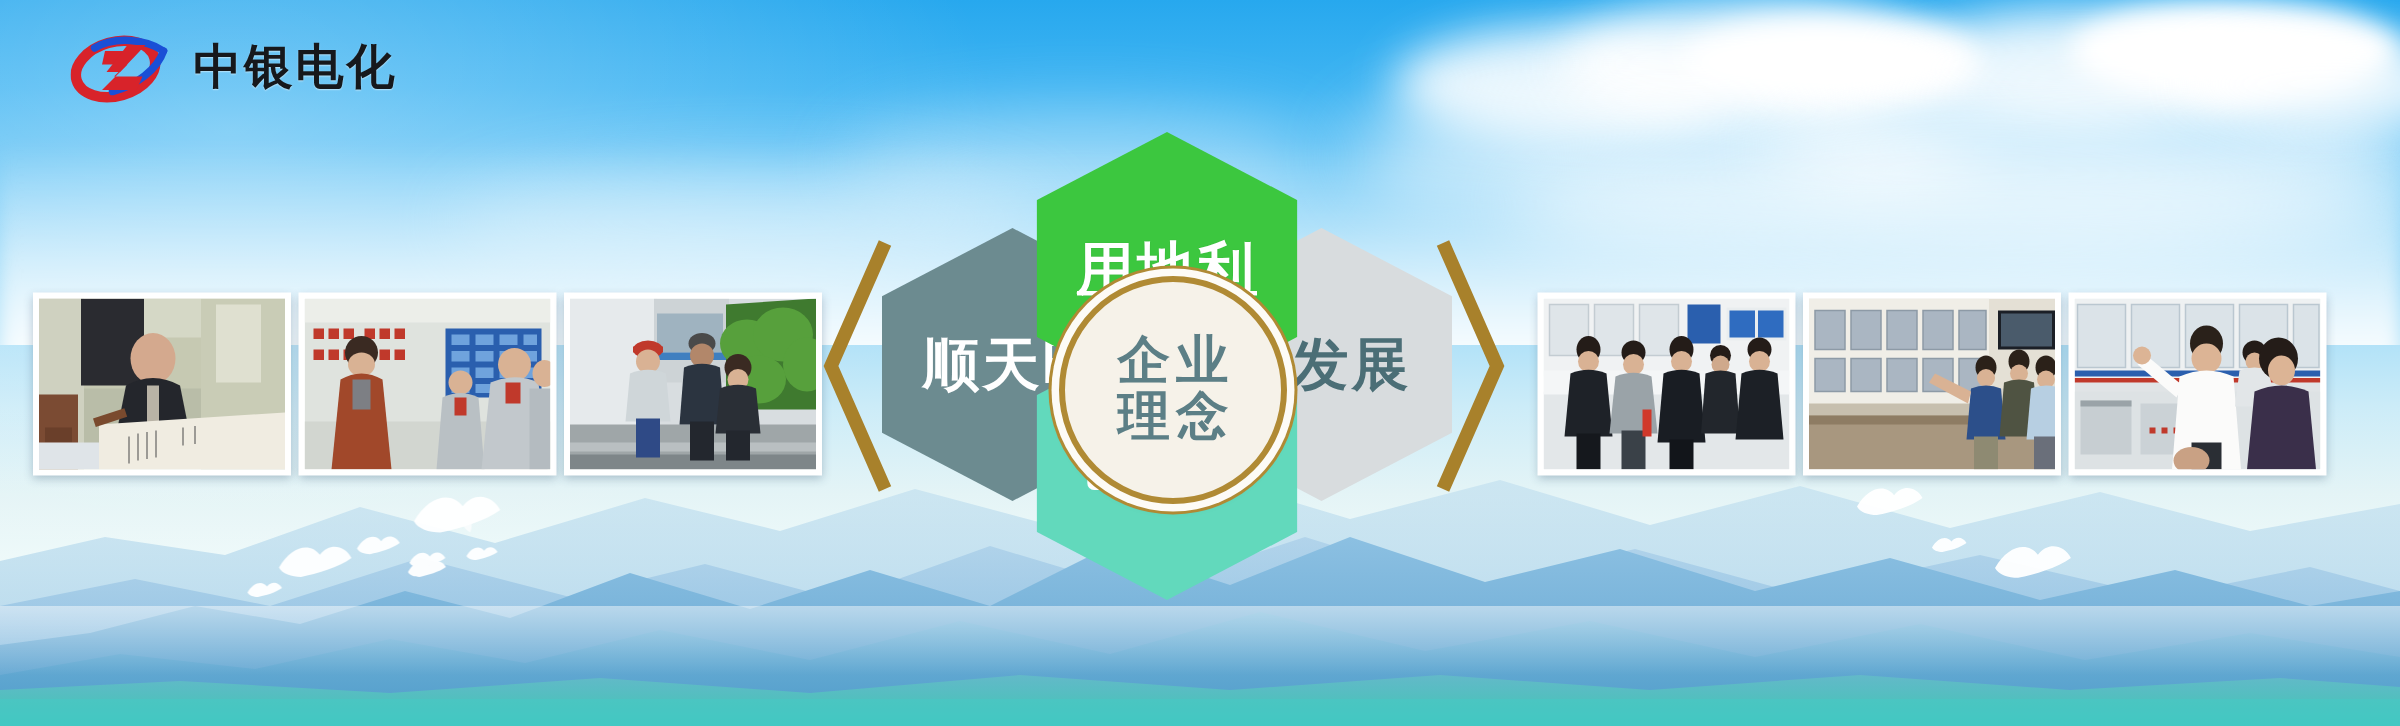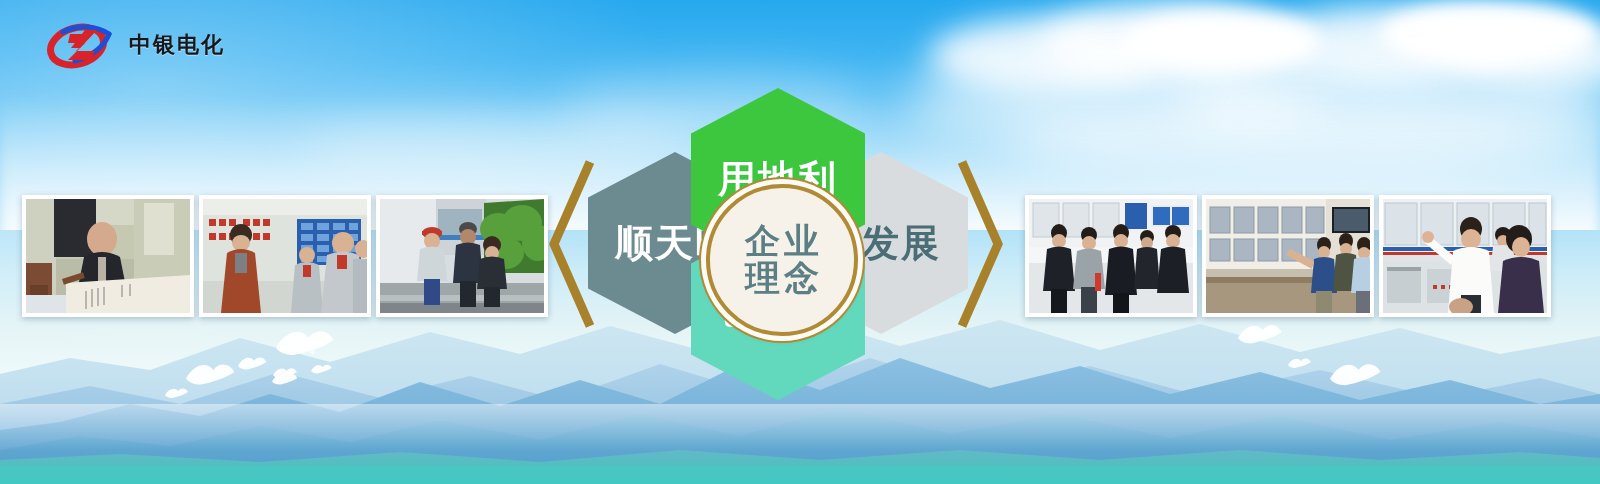--- a/index.html
+++ b/index.html
@@ -41,21 +41,21 @@
     filter:blur(6px);
   }
   
   .mts{position:absolute;left:0;bottom:0;width:1600px;height:230px;}
   
   .logo-wrap{
     position:absolute;left:47px;top:20px;display:flex;align-items:center;gap:14px;
   }
   .logo-mark{width:68px;height:50px;display:block;}
   .logo-text{
-    font-size:22px;font-weight:bold;color:#16181c;letter-spacing:2px;
+    font-size:32px;font-weight:bold;color:#16181c;letter-spacing:2px;
     font-family:"DejaVu Sans","Liberation Sans",sans-serif;
     text-shadow:0 1px 1px rgba(255,255,255,.5);
   }
   
   .photo{
     position:absolute;background:#fff;padding:4px;
     box-shadow:0 2px 6px rgba(40,70,100,.30);
     box-sizing:border-box;
   }
   .photo .inner{width:100%;height:100%;overflow:hidden;position:relative;}
@@ -65,21 +65,21 @@
     position:absolute;
     display:flex;align-items:center;justify-content:center;
     clip-path:polygon(50% 0%,100% 25%,100% 75%,50% 100%,0% 75%,0% 25%);
   }
   .hex span{
     font-family:"DejaVu Sans","Liberation Sans",sans-serif;
     font-weight:bold;white-space:nowrap;
   }
   .hex-top{left:143px;top:0px;width:174px;height:182px;background:#3cc73f;}
   .hex-top span{font-size:38px;color:#fff;letter-spacing:2px;
-    text-shadow:0 0 1px rgba(0,0,0,.12);}
+    text-shadow:0 0 1px rgba(0,0,0,.12);text-decoration:underline;}
   .hex-bottom{left:143px;top:130px;width:174px;height:182px;background:#62d9bc;}
   .hex-bottom span{font-size:38px;color:#fff;letter-spacing:2px;}
   .hex-left{left:40px;top:64px;width:174px;height:182px;background:#6c8b90;}
   .hex-left span{font-size:38px;color:#fff;letter-spacing:2px;}
   .hex-right{left:246px;top:64px;width:174px;height:182px;background:#d8dcde;}
   .hex-right span{font-size:38px;color:#4b6e76;letter-spacing:2px;}
   .chev{position:absolute;top:70px;width:52px;height:172px;}
   .chev-left{left:-2px;}
   .chev-right{left:406px;}
   .center-circle{

